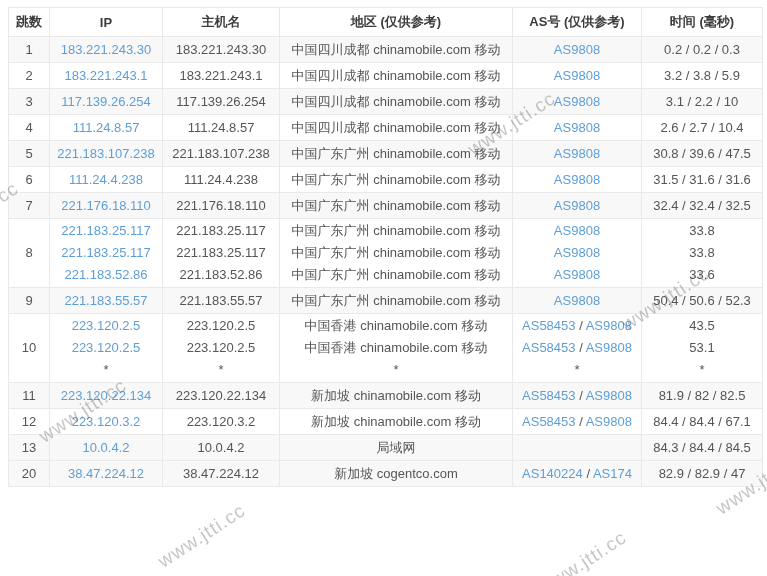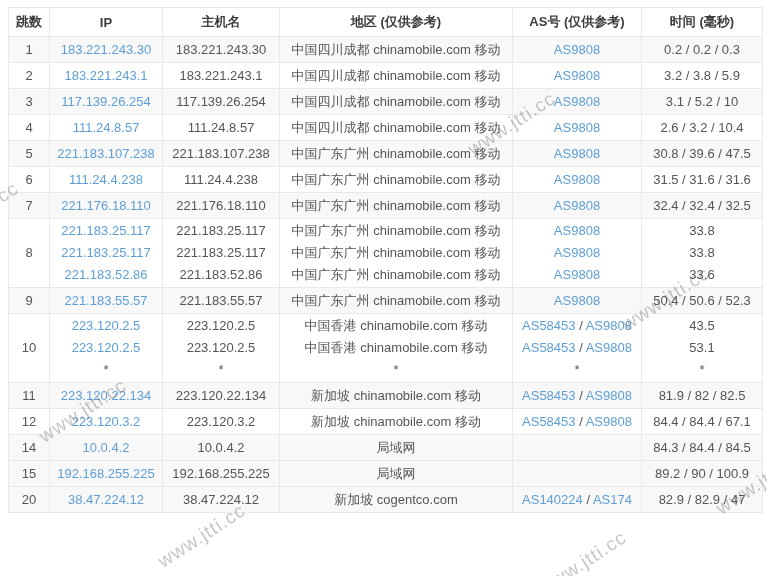--- a/index.html
+++ b/index.html
@@ -126,41 +126,41 @@
         <td>
           <div class="ln"><span>117.139.26.254</span></div>
         </td>
         <td>
           <div class="ln"><span>中国四川成都 chinamobile.com 移动</span></div>
         </td>
         <td>
           <div class="ln"><a class="lnk">AS9808</a></div>
         </td>
         <td>
-          <div class="ln"><span>3.1 / 5.2 / 10</span></div>
+          <div class="ln"><span>3.1 / 2.2 / 10</span></div>
         </td>
       </tr>
       <tr class="even">
         <td>
           <div class="ln"><span>4</span></div>
         </td>
         <td>
           <div class="ln"><a class="lnk">111.24.8.57</a></div>
         </td>
         <td>
           <div class="ln"><span>111.24.8.57</span></div>
         </td>
         <td>
           <div class="ln"><span>中国四川成都 chinamobile.com 移动</span></div>
         </td>
         <td>
           <div class="ln"><a class="lnk">AS9808</a></div>
         </td>
         <td>
-          <div class="ln"><span>2.6 / 3.2 / 10.4</span></div>
+          <div class="ln"><span>2.6 / 2.7 / 10.4</span></div>
         </td>
       </tr>
       <tr class="odd">
         <td>
           <div class="ln"><span>5</span></div>
         </td>
         <td>
           <div class="ln"><a class="lnk">221.183.107.238</a></div>
         </td>
         <td>
@@ -331,52 +331,34 @@
         </td>
         <td>
           <div class="ln"><a class="lnk">AS58453</a><span class="sep"> / </span><a class="lnk">AS9808</a></div>
         </td>
         <td>
           <div class="ln"><span>84.4 / 84.4 / 67.1</span></div>
         </td>
       </tr>
       <tr class="odd">
         <td>
-          <div class="ln"><span>14</span></div>
+          <div class="ln"><span>13</span></div>
         </td>
         <td>
           <div class="ln"><a class="lnk">10.0.4.2</a></div>
         </td>
         <td>
           <div class="ln"><span>10.0.4.2</span></div>
         </td>
         <td>
           <div class="ln"><span>局域网</span></div>
         </td>
         <td></td>
         <td>
           <div class="ln"><span>84.3 / 84.4 / 84.5</span></div>
-        </td>
-      </tr>
-      <tr class="odd">
-        <td>
-          <div class="ln"><span>15</span></div>
-        </td>
-        <td>
-          <div class="ln"><a class="lnk">192.168.255.225</a></div>
-        </td>
-        <td>
-          <div class="ln"><span>192.168.255.225</span></div>
-        </td>
-        <td>
-          <div class="ln"><span>局域网</span></div>
-        </td>
-        <td></td>
-        <td>
-          <div class="ln"><span>89.2 / 90 / 100.9</span></div>
         </td>
       </tr>
       <tr class="odd">
         <td>
           <div class="ln"><span>20</span></div>
         </td>
         <td>
           <div class="ln"><a class="lnk">38.47.224.12</a></div>
         </td>
         <td>

